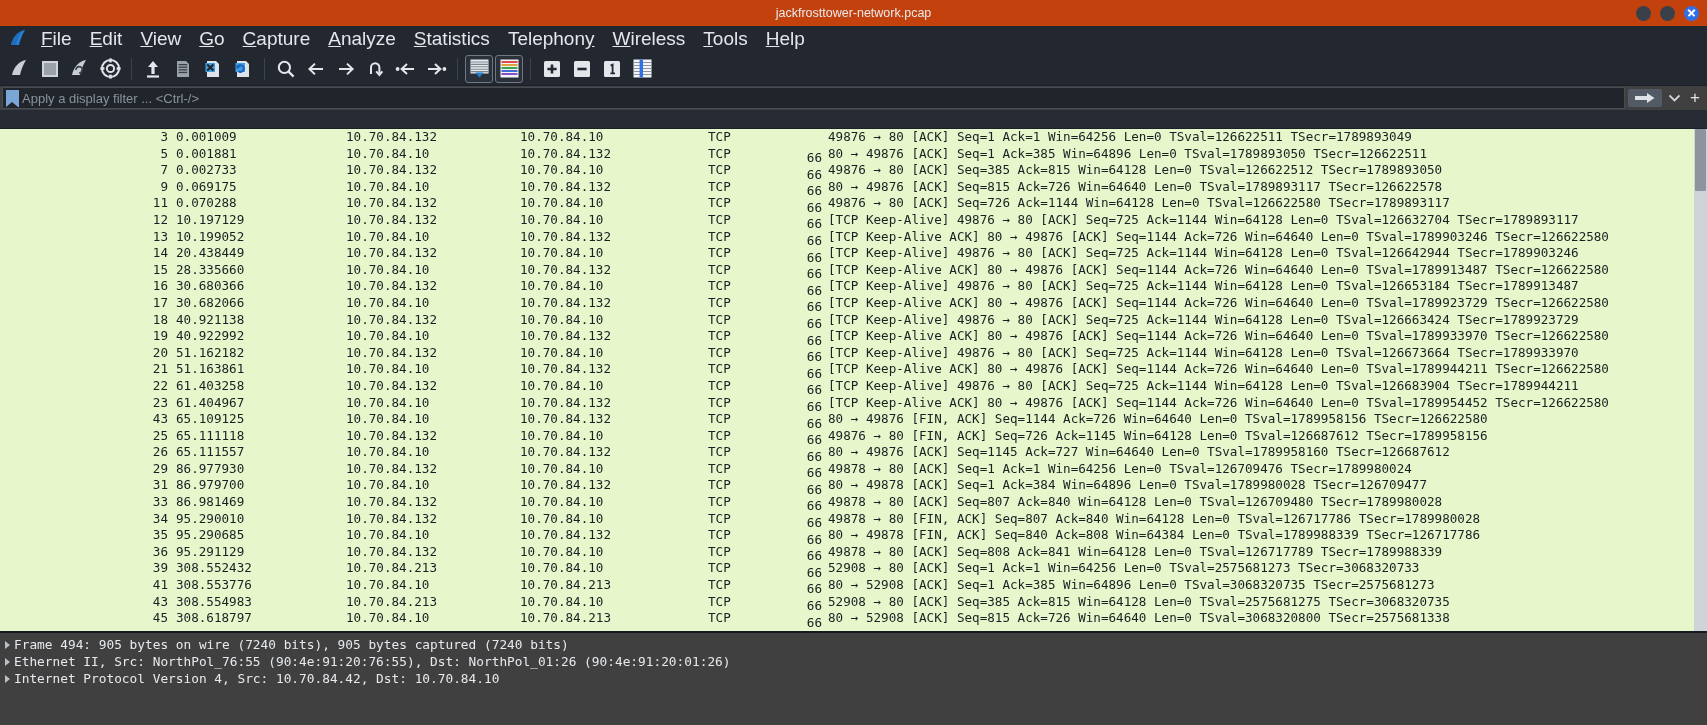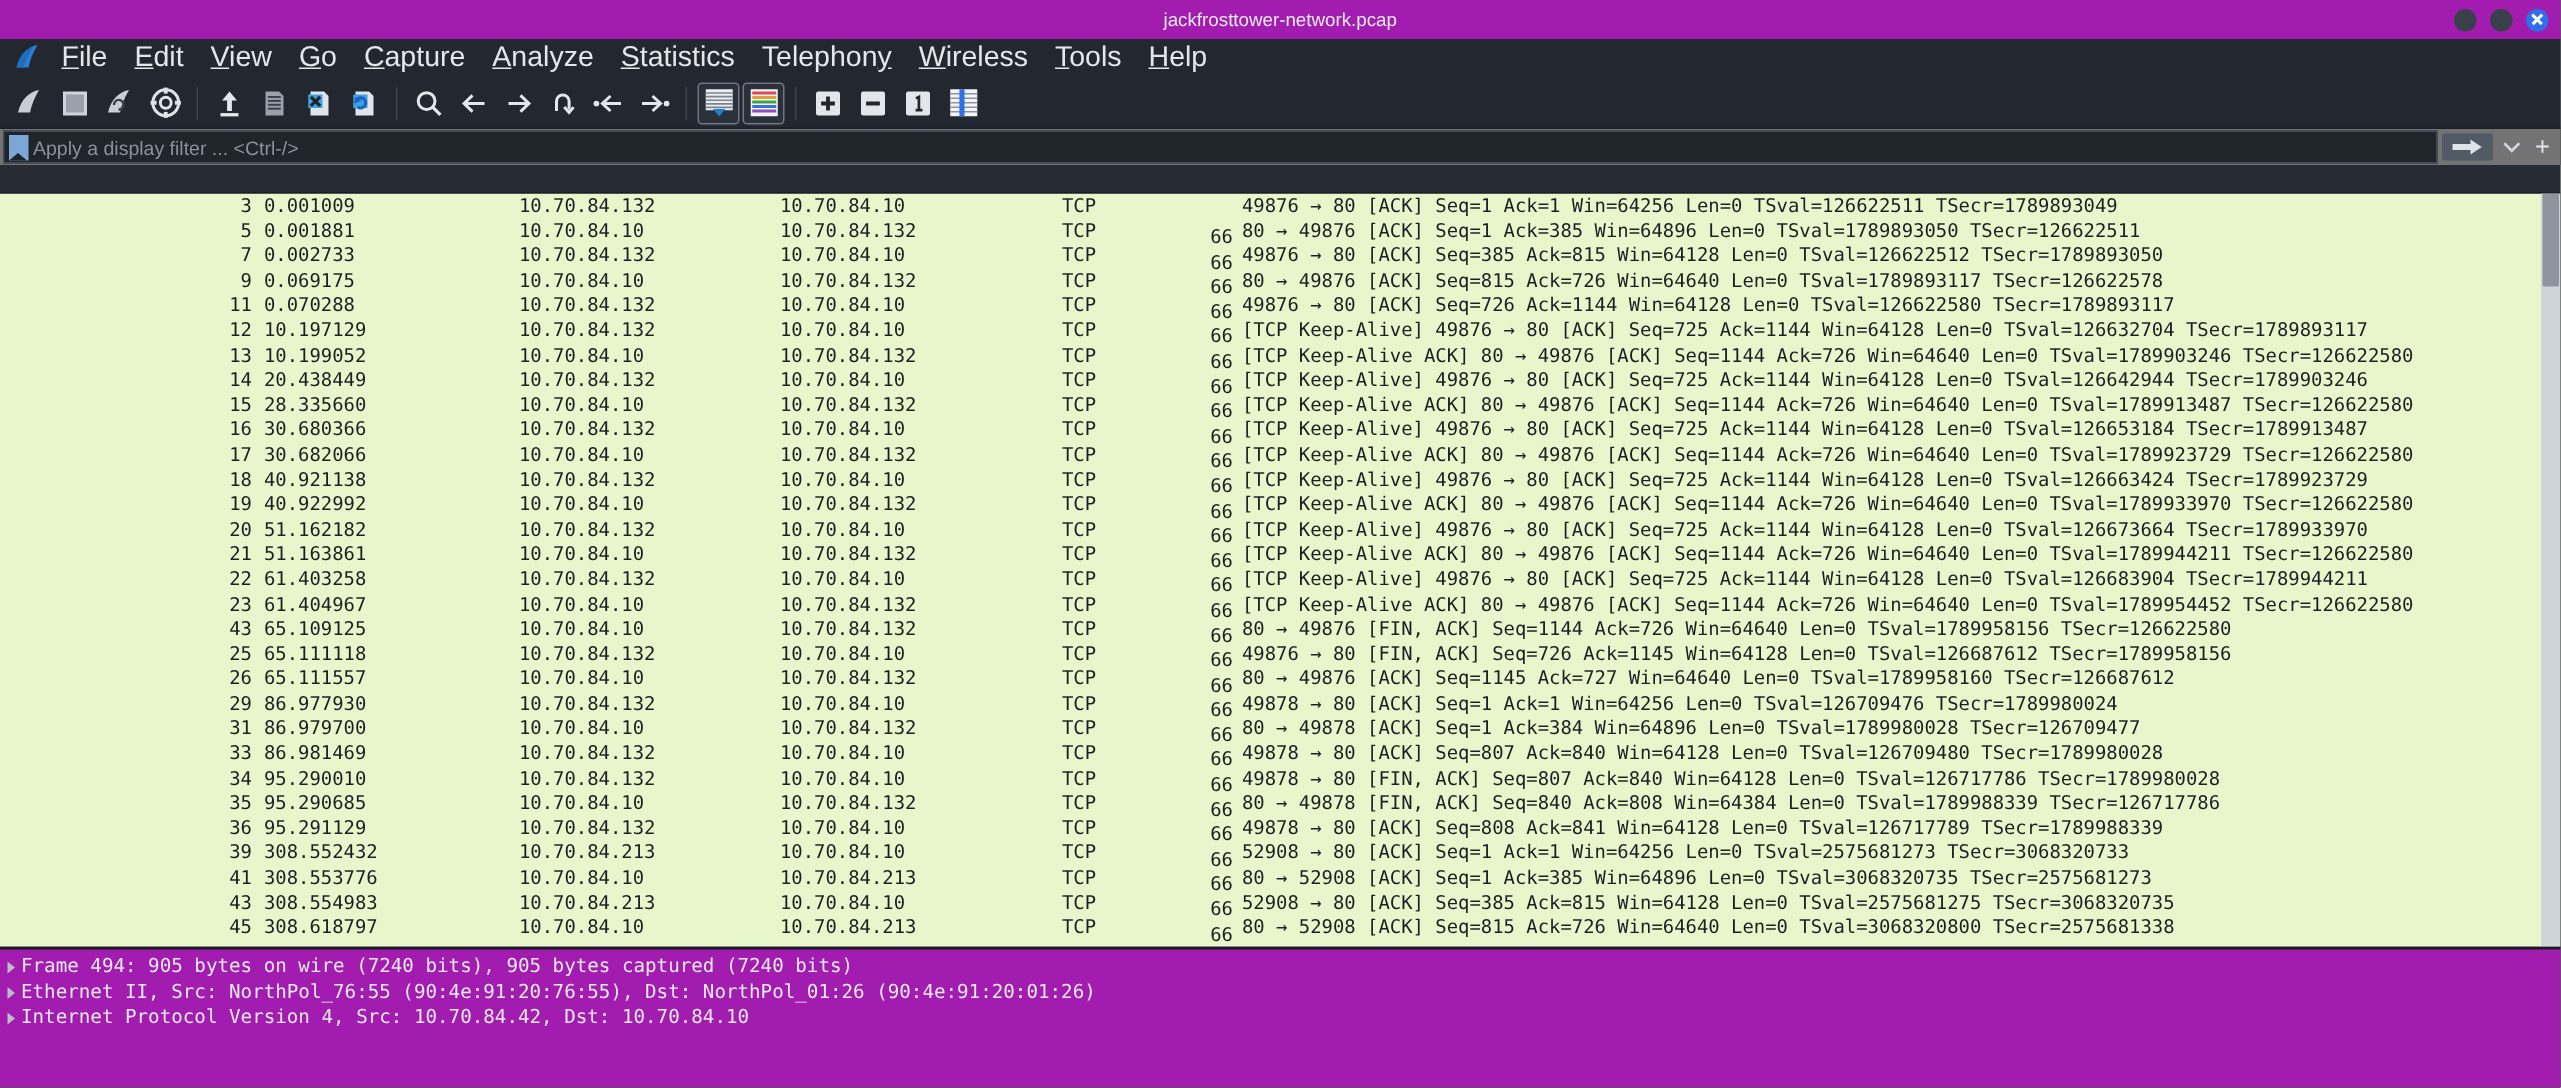--- a/index.html
+++ b/index.html
@@ -8,21 +8,21 @@
     width: 1707px; height: 725px;
     background: #232830;
     font-family: "Liberation Sans", sans-serif;
     overflow: hidden;
   }
   body { display: flex; flex-direction: column; }
 
   
   .titlebar {
     height: 26px; flex: 0 0 26px;
-    background: #a21caf;
+    background: #c2410c;
     display: flex; align-items: center;
     position: relative;
   }
   .titlebar-title {
     position: absolute; left: 0; right: 0; text-align: center;
     color: #e8eaed; font-size: 12.5px; line-height: 26px;
   }
   .win-controls {
     position: absolute; right: 8px; top: 0; height: 26px;
     display: flex; align-items: center; gap: 9px;
@@ -62,21 +62,21 @@
     width: 28px; height: 28px;
     display: flex; align-items: center; justify-content: center;
     border-radius: 3px;
   }
   .tb.sel { border: 1px solid #6f7782; background: #2b313a; }
   .tb-sep { width: 1px; height: 22px; background: #3c434d; margin: 0 5px; }
 
   
   .filterbar {
     height: 24px; flex: 0 0 24px;
-    background: #737373;
+    background: #404040;
     display: flex; align-items: stretch;
     padding: 1px 2px 1px 2px; gap: 2px;
   }
   .filter-input-wrap {
     flex: 1 1 auto; display: flex; align-items: center;
     background: #20252c; border: 1px solid #454c57;
     padding: 0 2px;
   }
   .bookmark-ico {
     width: 13px; height: 17px; flex: 0 0 13px; margin: 0 3px 0 1px;
@@ -143,21 +143,21 @@
     background: #cfd4da;
   }
   .vscroll-thumb {
     position: absolute; left: 1px; width: 11px; top: 0; height: 62px;
     background: #8d949d; border-radius: 1px;
   }
 
   
   .detail-pane {
     flex: 0 0 94px; height: 94px;
-    background: #a21caf;
+    background: #404040;
     border-top: 2px solid #171b21;
     padding-top: 3px; overflow: hidden;
   }
   .drow {
     display: flex; align-items: center;
     height: 17px; line-height: 17px;
     font-family: "DejaVu Sans Mono", monospace;
     font-size: 12.8px; color: #e6e9ed;
     white-space: nowrap;
   }

